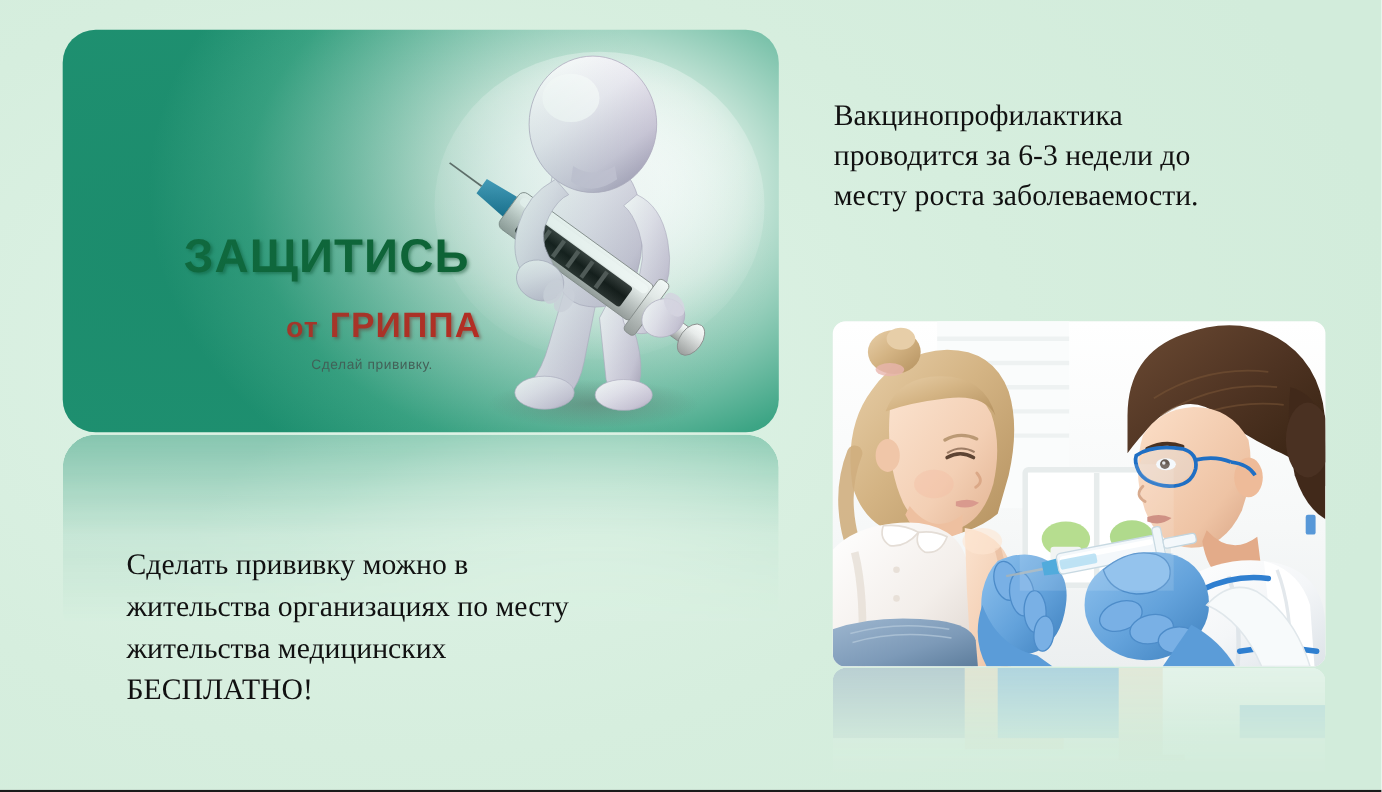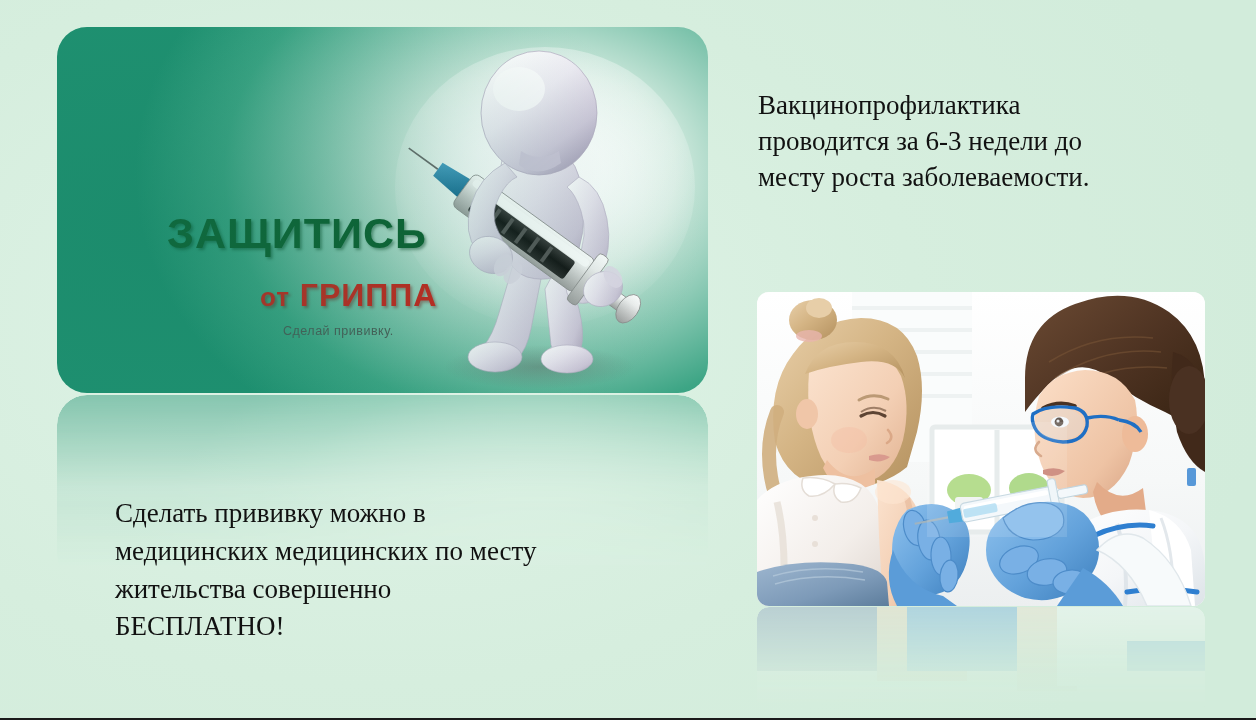--- a/index.html
+++ b/index.html
@@ -533,18 +533,18 @@
   </div>
 
   <div class="text-block text-top-right">
     <p>Вакцинопрофилактика</p>
     <p>проводится за 6-3 недели до</p>
     <p>месту роста заболеваемости.</p>
   </div>
 
   <div class="text-block text-bottom-left">
     <p>Сделать прививку можно в</p>
-    <p>медицинских медицинских по месту</p>
-    <p>жительства совершенно</p>
+    <p>жительства организациях по месту</p>
+    <p>жительства медицинских</p>
     <p>БЕСПЛАТНО!</p>
   </div>
 
 </div>
 
 </body></html>

